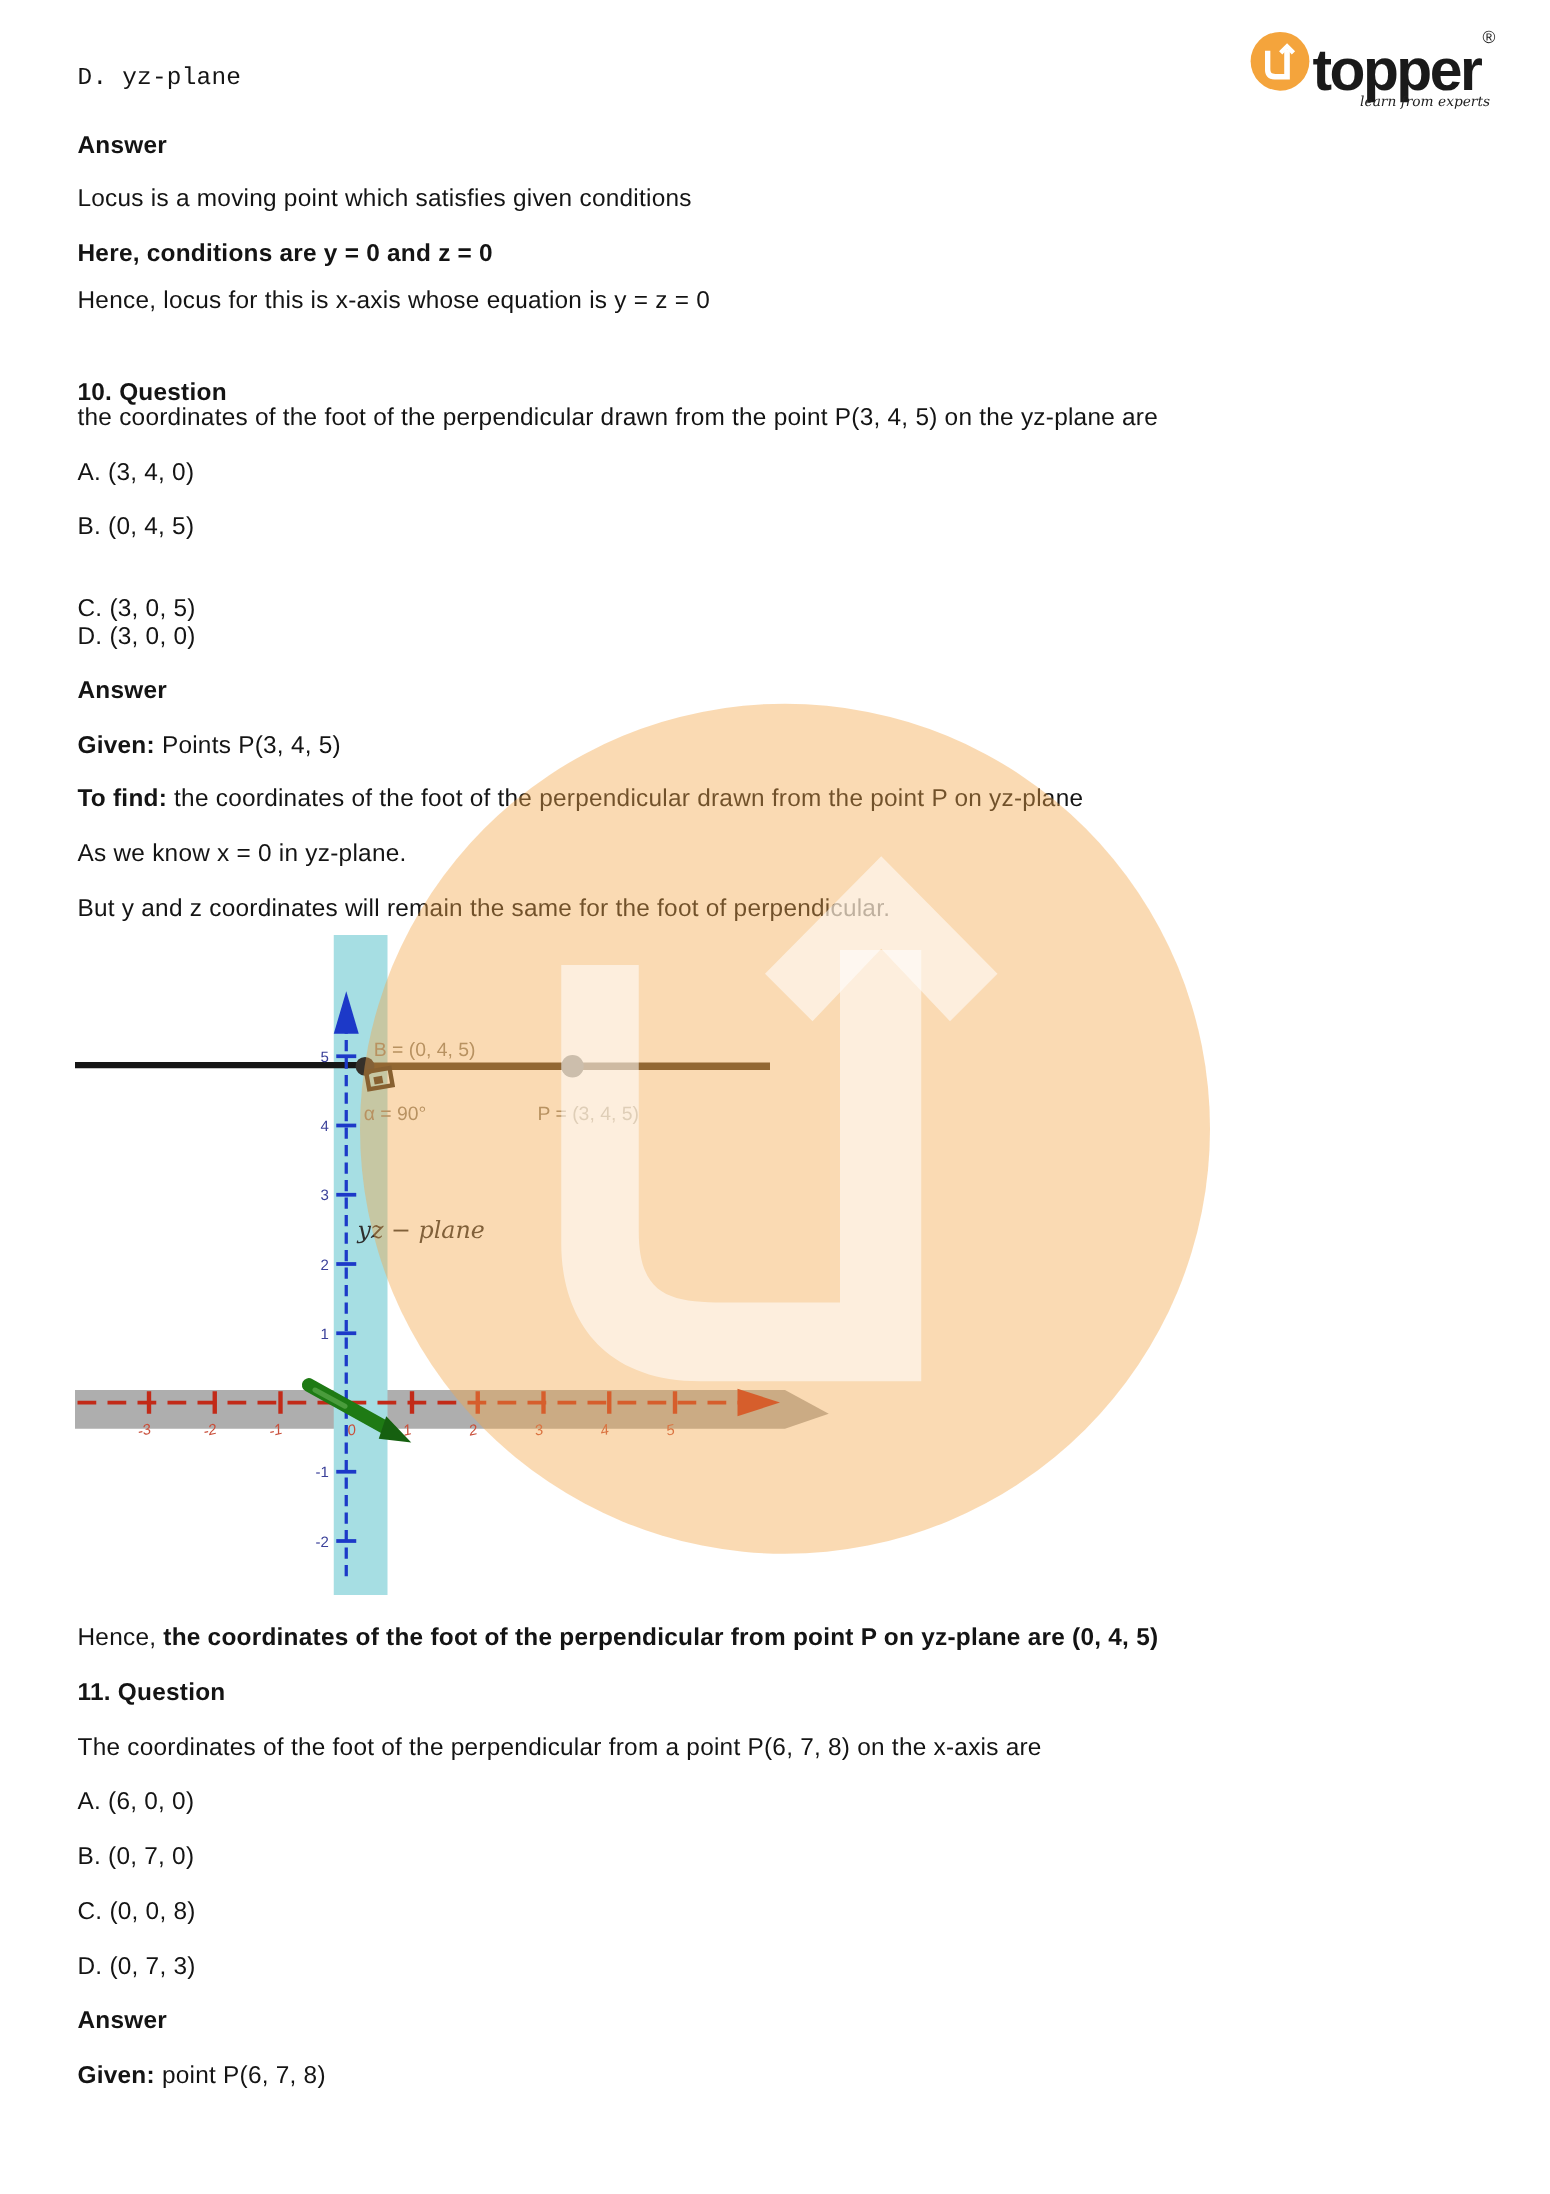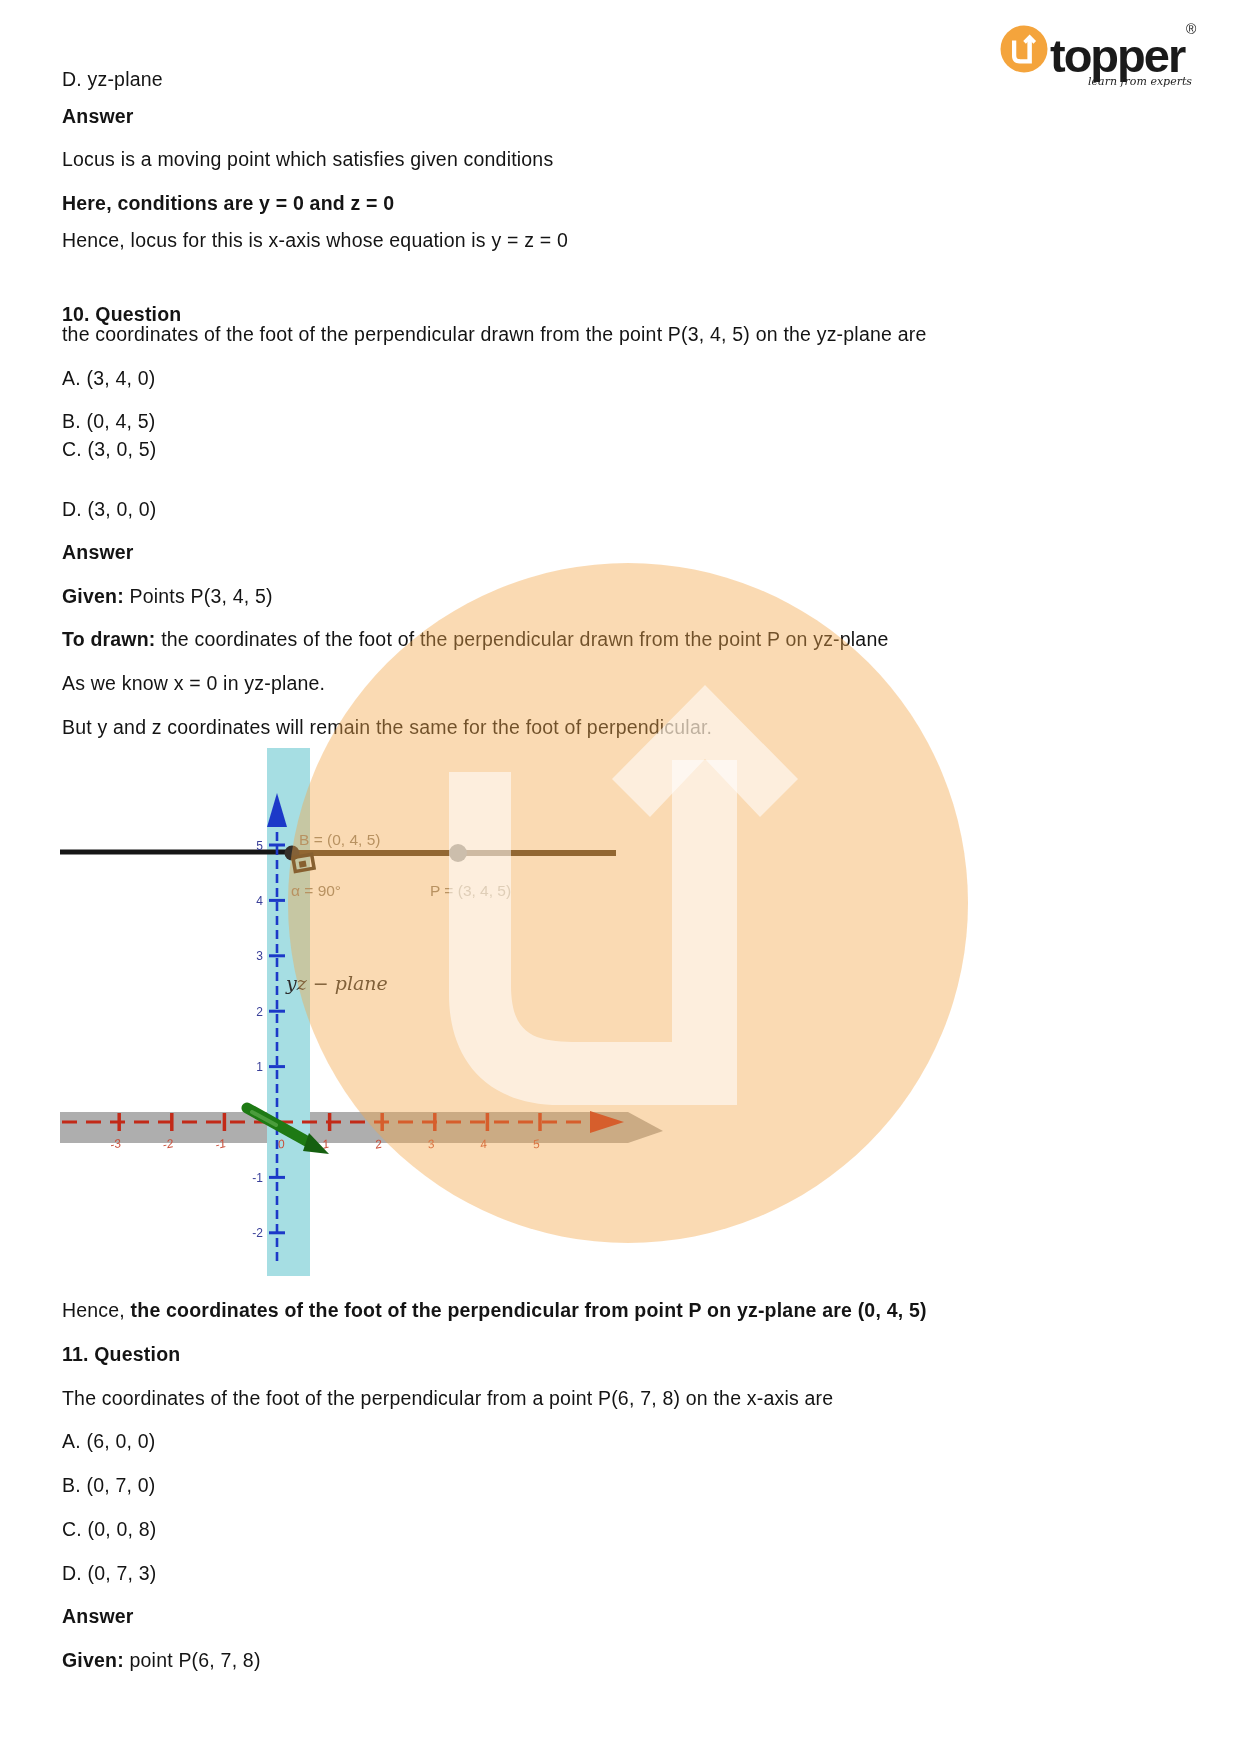--- a/index.html
+++ b/index.html
@@ -12,34 +12,34 @@
     font-size:19.5px;color:#141414;letter-spacing:0.2px;line-height:26px;
   }
   .line b{font-weight:bold;}
   #figure-svg,#overlay-svg{position:absolute;left:0;top:0;}
   #overlay-svg{pointer-events:none;}
 </style>
 </head>
 <body>
 
 <div id="doc-text">
-    <p class="line" style="top: 66px;"><span>D. yz-plane</span></p>
+    <p class="line" style="top: 49px; font-family: Liberation Mono, monospace;"><span>D. yz-plane</span></p>
     <p class="line" style="top: 102.65px;"><b>Answer</b></p>
     <p class="line" style="top: 146.3px;"><span>Locus is a moving point which satisfies given conditions</span></p>
     <p class="line" style="top: 189.95px; font-weight: bold;"><span>Here, conditions are y = 0 and z = 0</span></p>
     <p class="line" style="top: 227px;"><span>Hence, locus for this is x-axis whose equation is y = z = 0</span></p>
     <p class="line" style="top: 277.25px; margin-top: 24px;"><b>10. Question</b></p>
     <p class="line" style="top: 320.9px;"><span>the coordinates of the foot of the perpendicular drawn from the point P(3, 4, 5) on the yz-plane are</span></p>
     <p class="line" style="top: 364.55px;"><span>A. (3, 4, 0)</span></p>
     <p class="line" style="top: 408.2px;"><span>B. (0, 4, 5)</span></p>
-    <p class="line" style="top: 436px;"><span>C. (3, 0, 5)</span></p>
+    <p class="line" style="top: 474px;"><span>C. (3, 0, 5)</span></p>
     <p class="line" style="top: 495.5px;"><span>D. (3, 0, 0)</span></p>
     <p class="line" style="top: 539.15px;"><b>Answer</b></p>
     <p class="line" style="top: 582.8px;"><b>Given:</b><span> Points P(3, 4, 5)</span></p>
-    <p class="line" style="top: 626.45px;"><b>To drawn:</b><span> the coordinates of the foot of the perpendicular drawn from the point P on yz-plane</span></p>
+    <p class="line" style="top: 626.45px;"><b>To find:</b><span> the coordinates of the foot of the perpendicular drawn from the point P on yz-plane</span></p>
     <p class="line" style="top: 670.1px;"><span>As we know x = 0 in yz-plane.</span></p>
     <p class="line" style="top: 713.75px;"><span>But y and z coordinates will remain the same for the foot of perpendicular.</span></p>
     <p class="line" style="top: 1297px;"><span>Hence, </span><b>the coordinates of the foot of the perpendicular from point P on yz-plane are (0, 4, 5)</b></p>
     <p class="line" style="top: 1340.75px;"><b>11. Question</b></p>
     <p class="line" style="top: 1384.5px;"><span>The coordinates of the foot of the perpendicular from a point P(6, 7, 8) on the x-axis are</span></p>
     <p class="line" style="top: 1428.25px;"><span>A. (6, 0, 0)</span></p>
     <p class="line" style="top: 1472px;"><span>B. (0, 7, 0)</span></p>
     <p class="line" style="top: 1515.75px; text-align: right;"><span>C. (0, 0, 8)</span></p>
     <p class="line" style="top: 1559.5px;"><span>D. (0, 7, 3)</span></p>
     <p class="line" style="top: 1603.25px;"><b>Answer</b></p>

